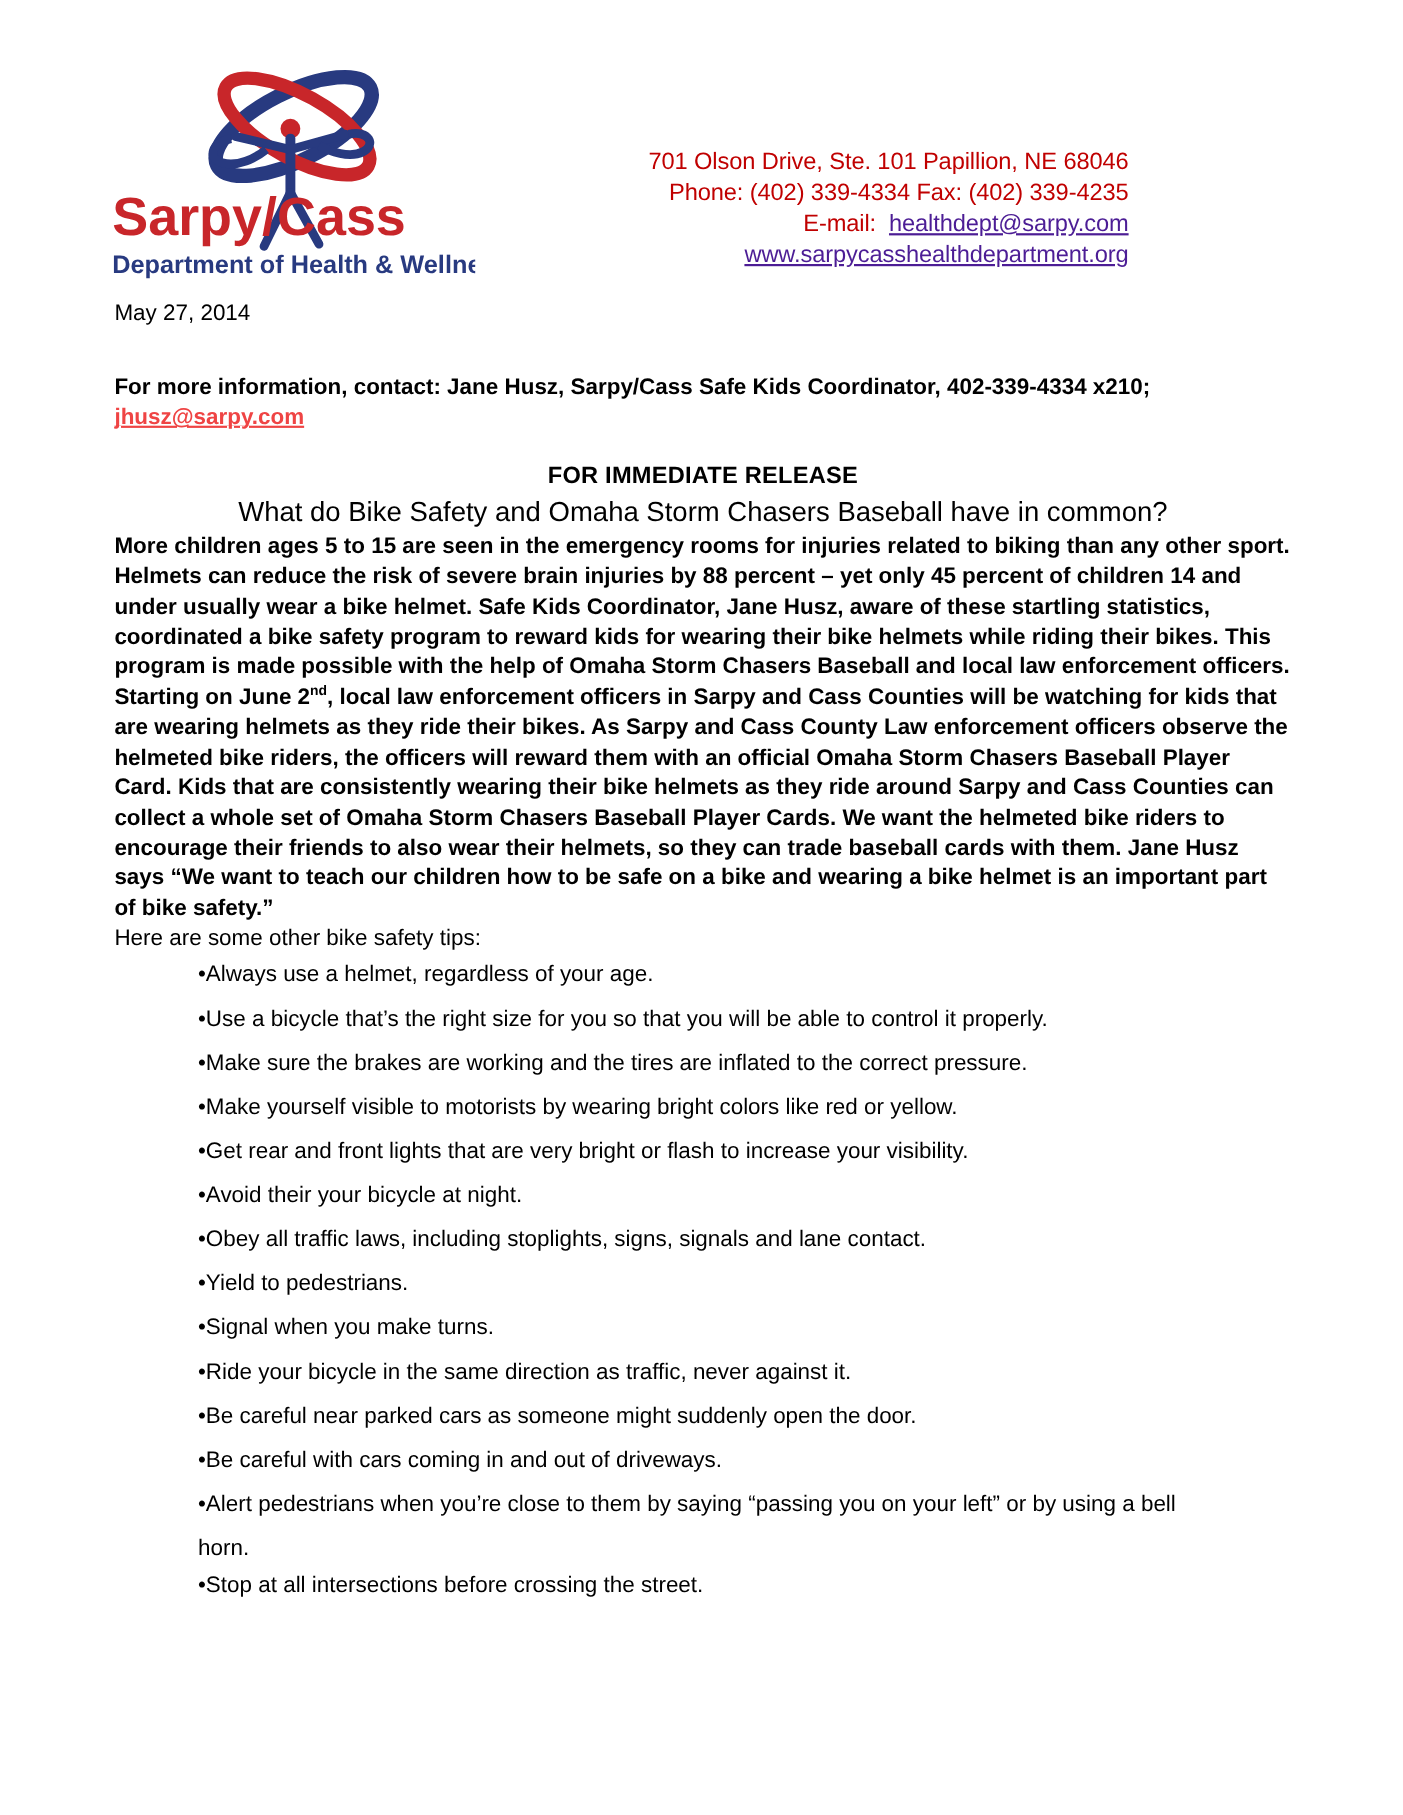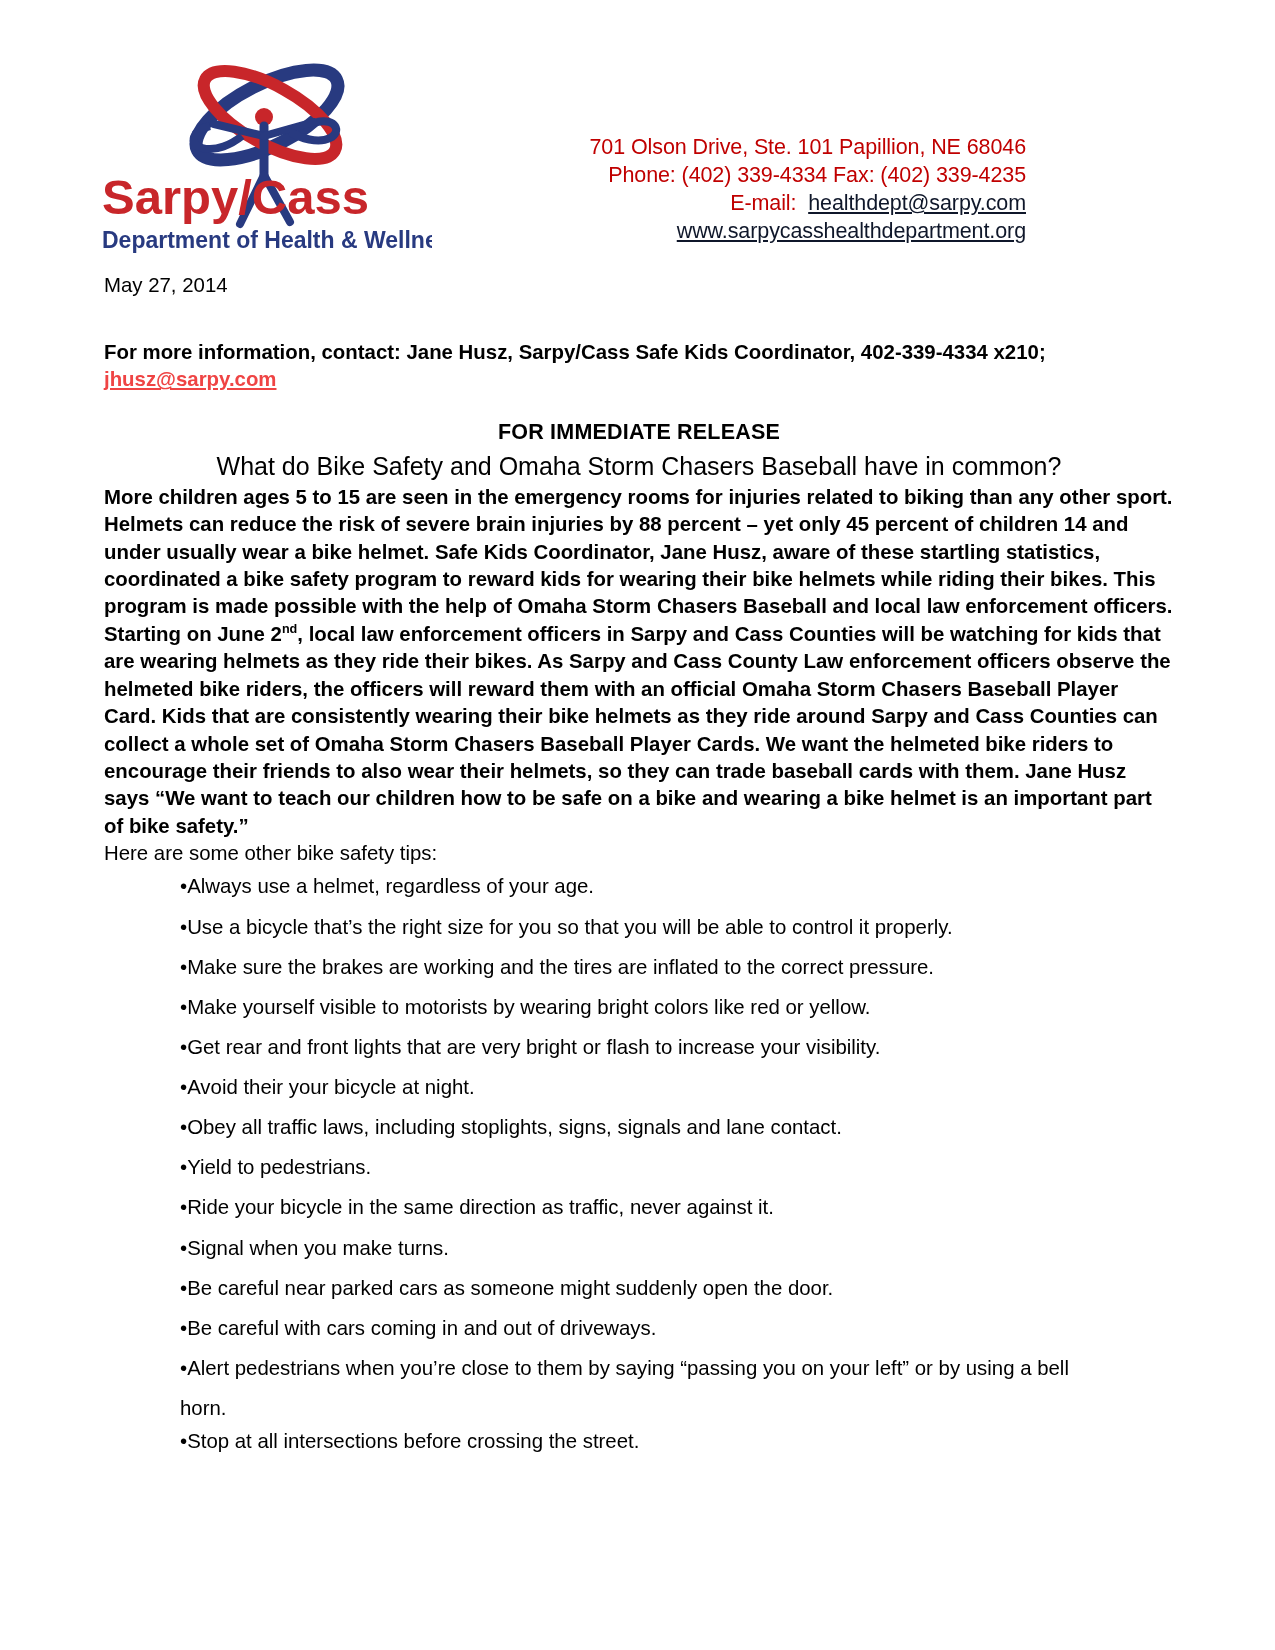--- a/index.html
+++ b/index.html
@@ -47,21 +47,21 @@
     width: 560px;
     text-align: right;
     line-height: 1.30;
     font-size: 21.5px;
     font-family: "Liberation Sans", "DejaVu Sans", sans-serif;
     color: #C00000;
     letter-spacing: -0.1px;
   }
   .contact-line { white-space: nowrap; }
   .contact-link {
-    color: #0f172a;
+    color: #4c1d95;
     text-decoration: underline;
   }
 
   
   .body-area {
     position: absolute;
     left: 104px;
     top: 272px;
     width: 1070px;
     font-size: 20.4px;
@@ -194,22 +194,22 @@
 
     <ul class="bullets">
       <li class="bullet-item">•Always use a helmet, regardless of your age.</li>
       <li class="bullet-item">•Use a bicycle that’s the right size for you so that you will be able to control it properly.</li>
       <li class="bullet-item">•Make sure the brakes are working and the tires are inflated to the correct pressure.</li>
       <li class="bullet-item">•Make yourself visible to motorists by wearing bright colors like red or yellow.</li>
       <li class="bullet-item">•Get rear and front lights that are very bright or flash to increase your visibility.</li>
       <li class="bullet-item">•Avoid their your bicycle at night.</li>
       <li class="bullet-item">•Obey all traffic laws, including stoplights, signs, signals and lane contact.</li>
       <li class="bullet-item">•Yield to pedestrians.</li>
+      <li class="bullet-item">•Signal when you make turns.</li>
       <li class="bullet-item">•Ride your bicycle in the same direction as traffic, never against it.</li>
-      <li class="bullet-item">•Signal when you make turns.</li>
       <li class="bullet-item">•Be careful near parked cars as someone might suddenly open the door.</li>
       <li class="bullet-item">•Be careful with cars coming in and out of driveways.</li>
       <li class="bullet-item">•Alert pedestrians when you’re close to them by saying “passing you on your left” or by using a bell</li>
     </ul>
 
     <div class="bullet-cont">horn.</div>
 
     <ul class="bullets">
       <li class="bullet-item">•Stop at all intersections before crossing the street.</li>
     </ul>

